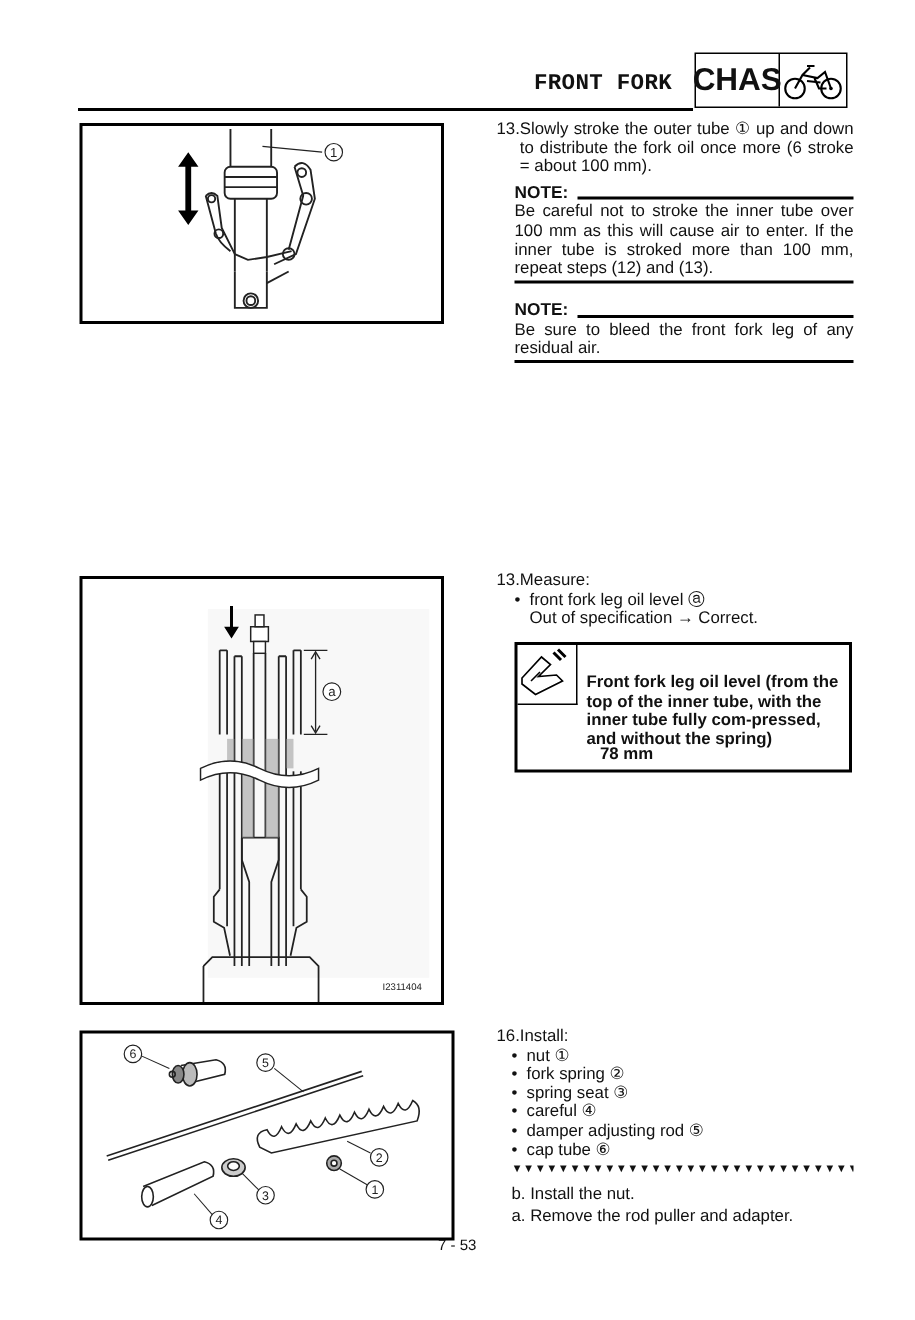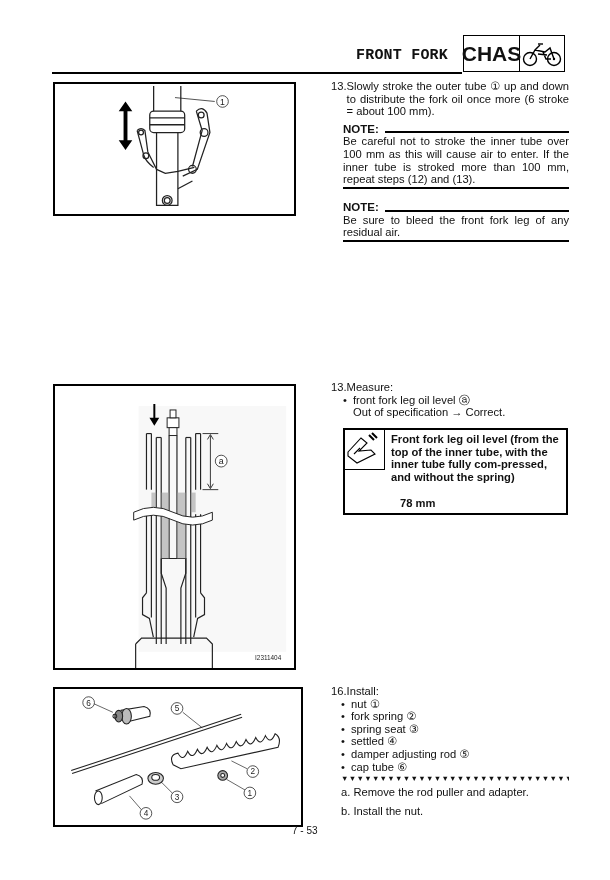--- a/index.html
+++ b/index.html
@@ -34,21 +34,21 @@
   .bullet { display: flex; }
   .bullet .dot { width: 10px; flex: 0 0 10px; text-align: left; }
 
   #step13 { top: 80px; }
   #step14 { top: 196px; }
   #step15 { top: 381px; }
   #step16 { top: 685px; }
 
   #spec-box { left: 343px; top: 428px; width: 225px; height: 87px; border: 2px solid #000; box-sizing: border-box; }
   #spec-icon { left: 0; top: 0; width: 40px; height: 40px; border-right: 1.5px solid #000; border-bottom: 1.5px solid #000; box-sizing: border-box; }
-  #spec-text { left: 46px; top: 3px; width: 175px; font-weight: bold; font-size: 11.2px; line-height: 12.6px; }
+  #spec-text { left: 46px; top: 19px; width: 175px; font-weight: bold; font-size: 11.2px; line-height: 12.6px; }
   #spec-value { left: 55px; top: 67px; font-weight: bold; font-size: 11.2px; }
 
   #triangles { font-size: 7.5px; letter-spacing: 0.3px; line-height: 10px; margin-top: 1px; white-space: nowrap; overflow: hidden; }
   #page-number { left: 292px; top: 825px; font-size: 10px; }
 </style>
 </head>
 <body>
 
 <div class="abs" id="header-rule"></div>
 <div class="abs" id="section-title">FRONT FORK</div>
@@ -278,29 +278,29 @@
     <div class="bullet">
         <span class="dot">•</span>
         <span>fork spring ②</span>
       </div>
     <div class="bullet">
         <span class="dot">•</span>
         <span>spring seat ③</span>
       </div>
     <div class="bullet">
         <span class="dot">•</span>
-        <span>settled ④</span>
+        <span>careful ④</span>
       </div>
     <div class="bullet">
         <span class="dot">•</span>
         <span>damper adjusting rod ⑤</span>
       </div>
     <div class="bullet">
         <span class="dot">•</span>
         <span>cap tube ⑥</span>
       </div>
     <div id="triangles">▼▼▼▼▼▼▼▼▼▼▼▼▼▼▼▼▼▼▼▼▼▼▼▼▼▼▼▼▼▼▼▼▼▼▼▼</div>
+    <div style="margin-top:6px;">b. Install the nut.</div>
     <div style="margin-top:2px;">a. Remove the rod puller and adapter.</div>
-    <div style="margin-top:6px;">b. Install the nut.</div>
   </div>
 </div>
 
 <div class="abs" id="page-number">7 - 53</div>
 
 </body></html>

